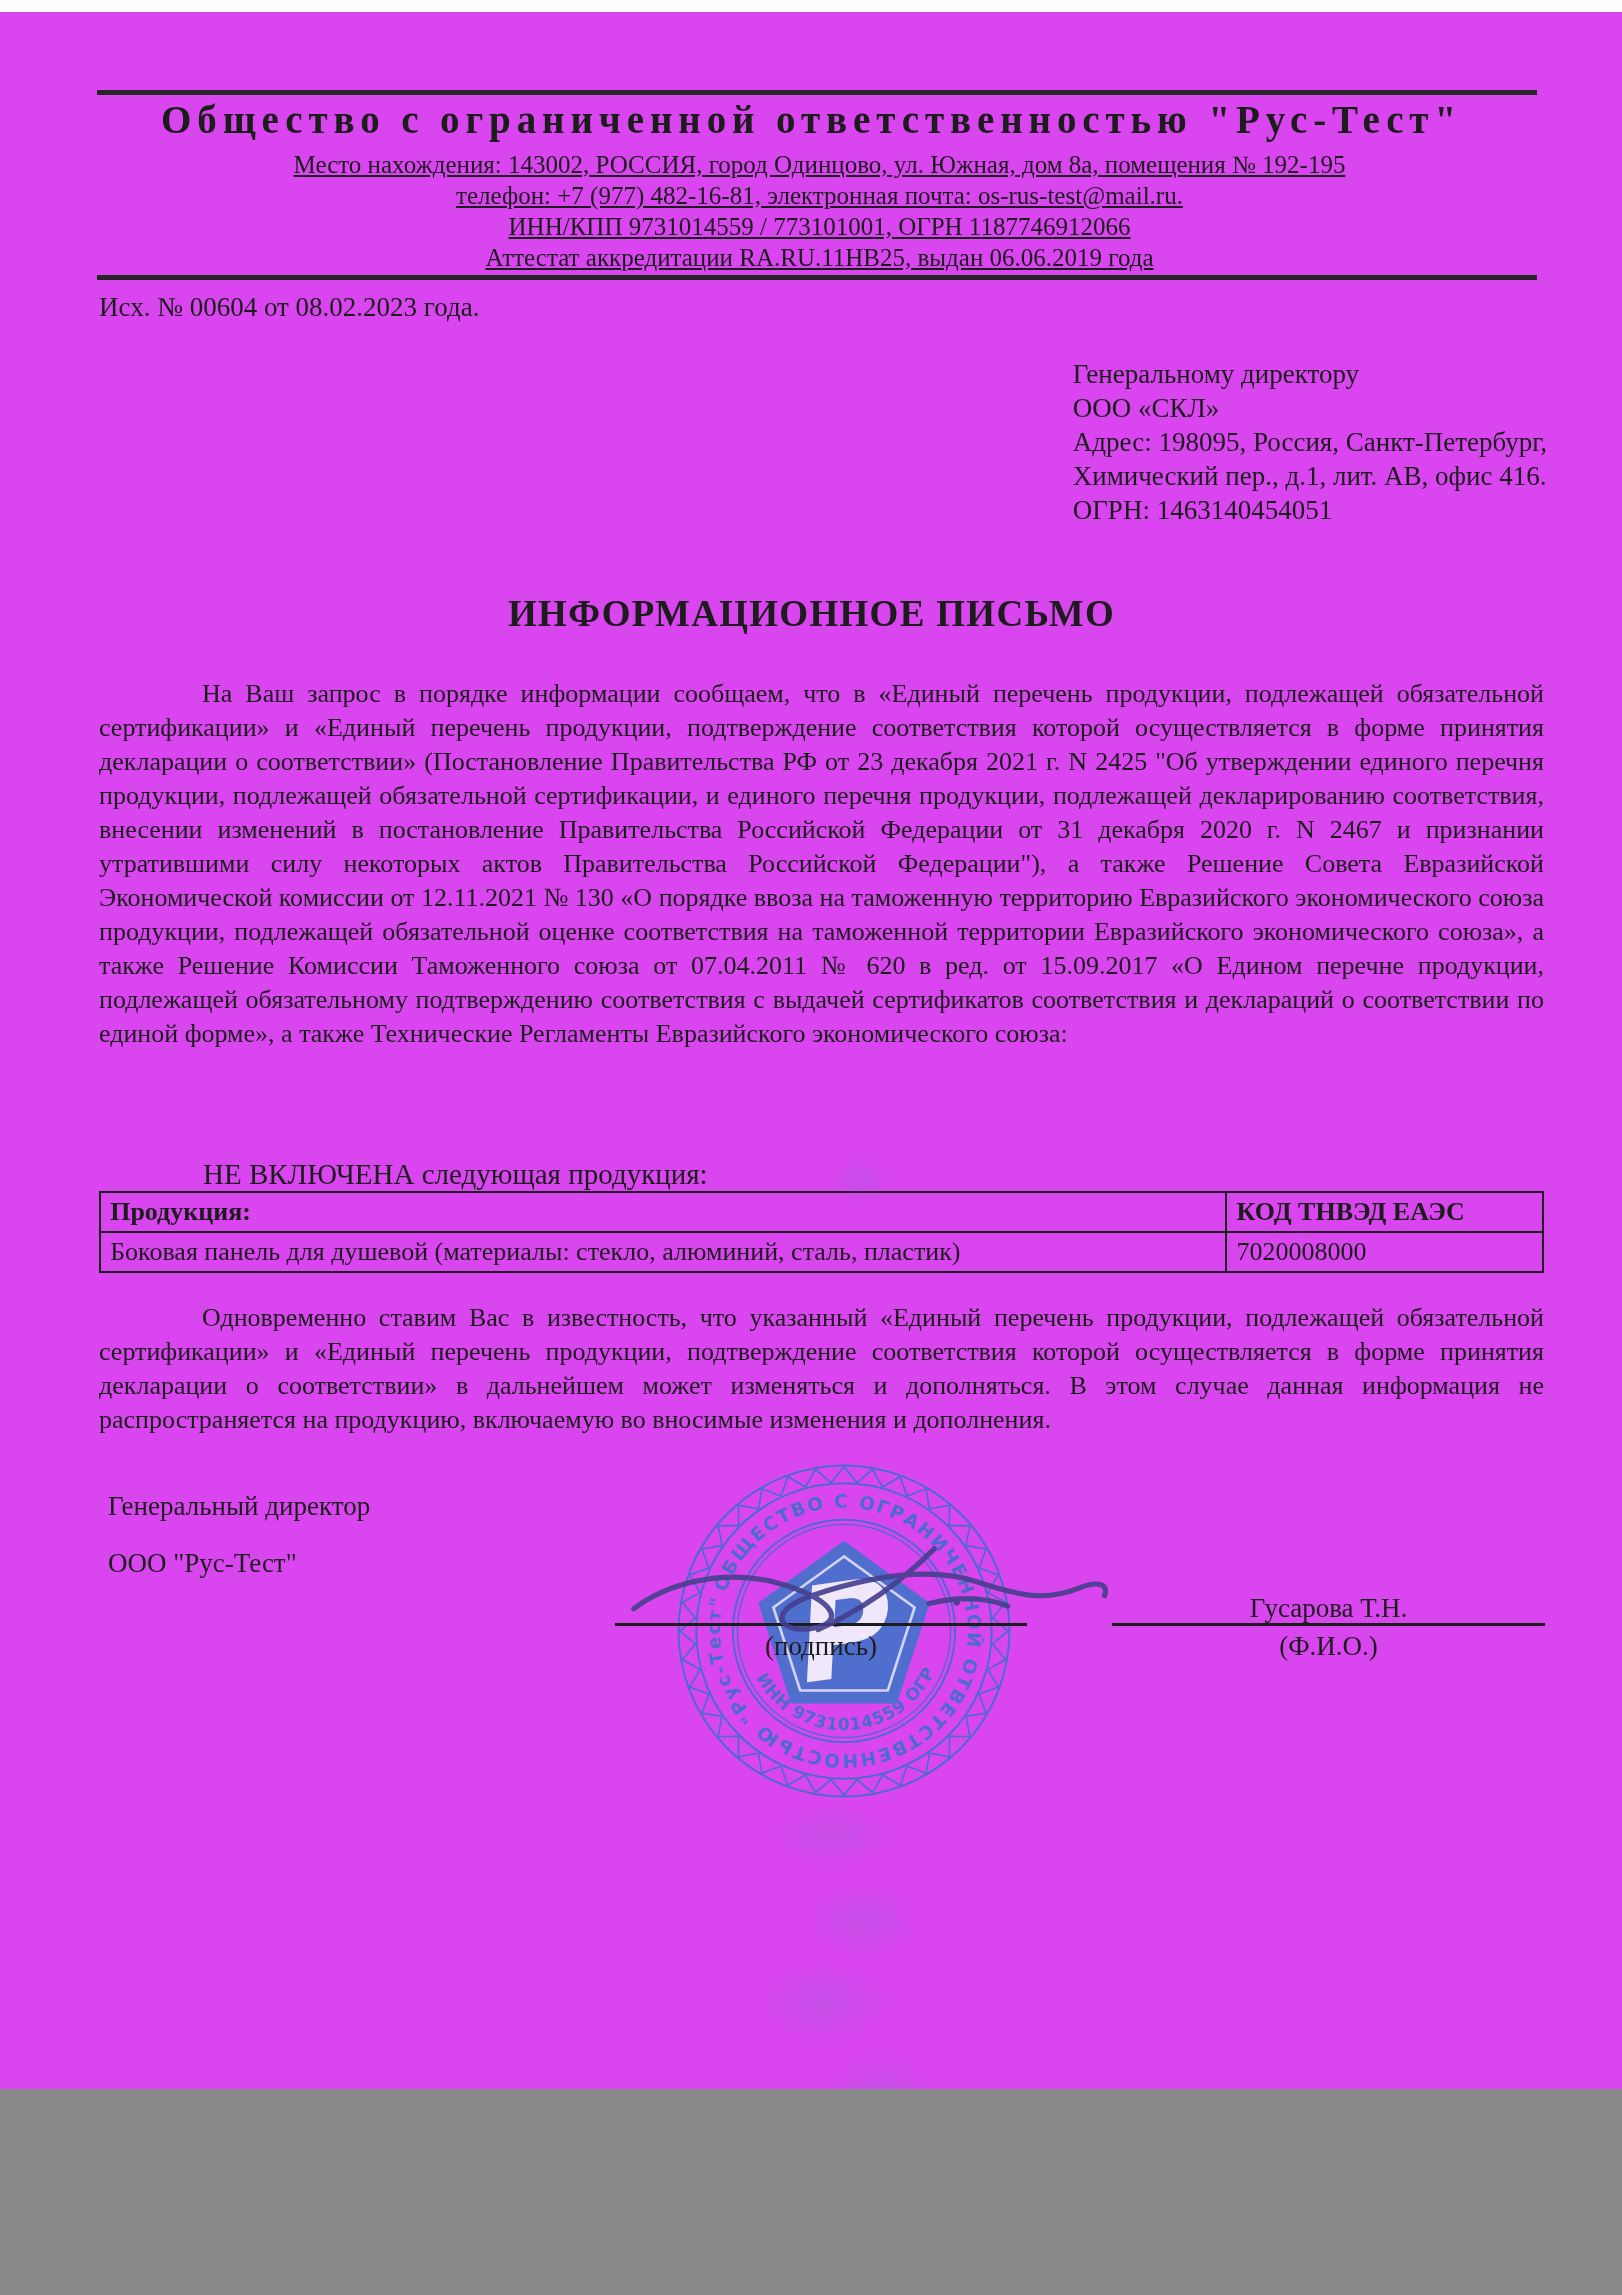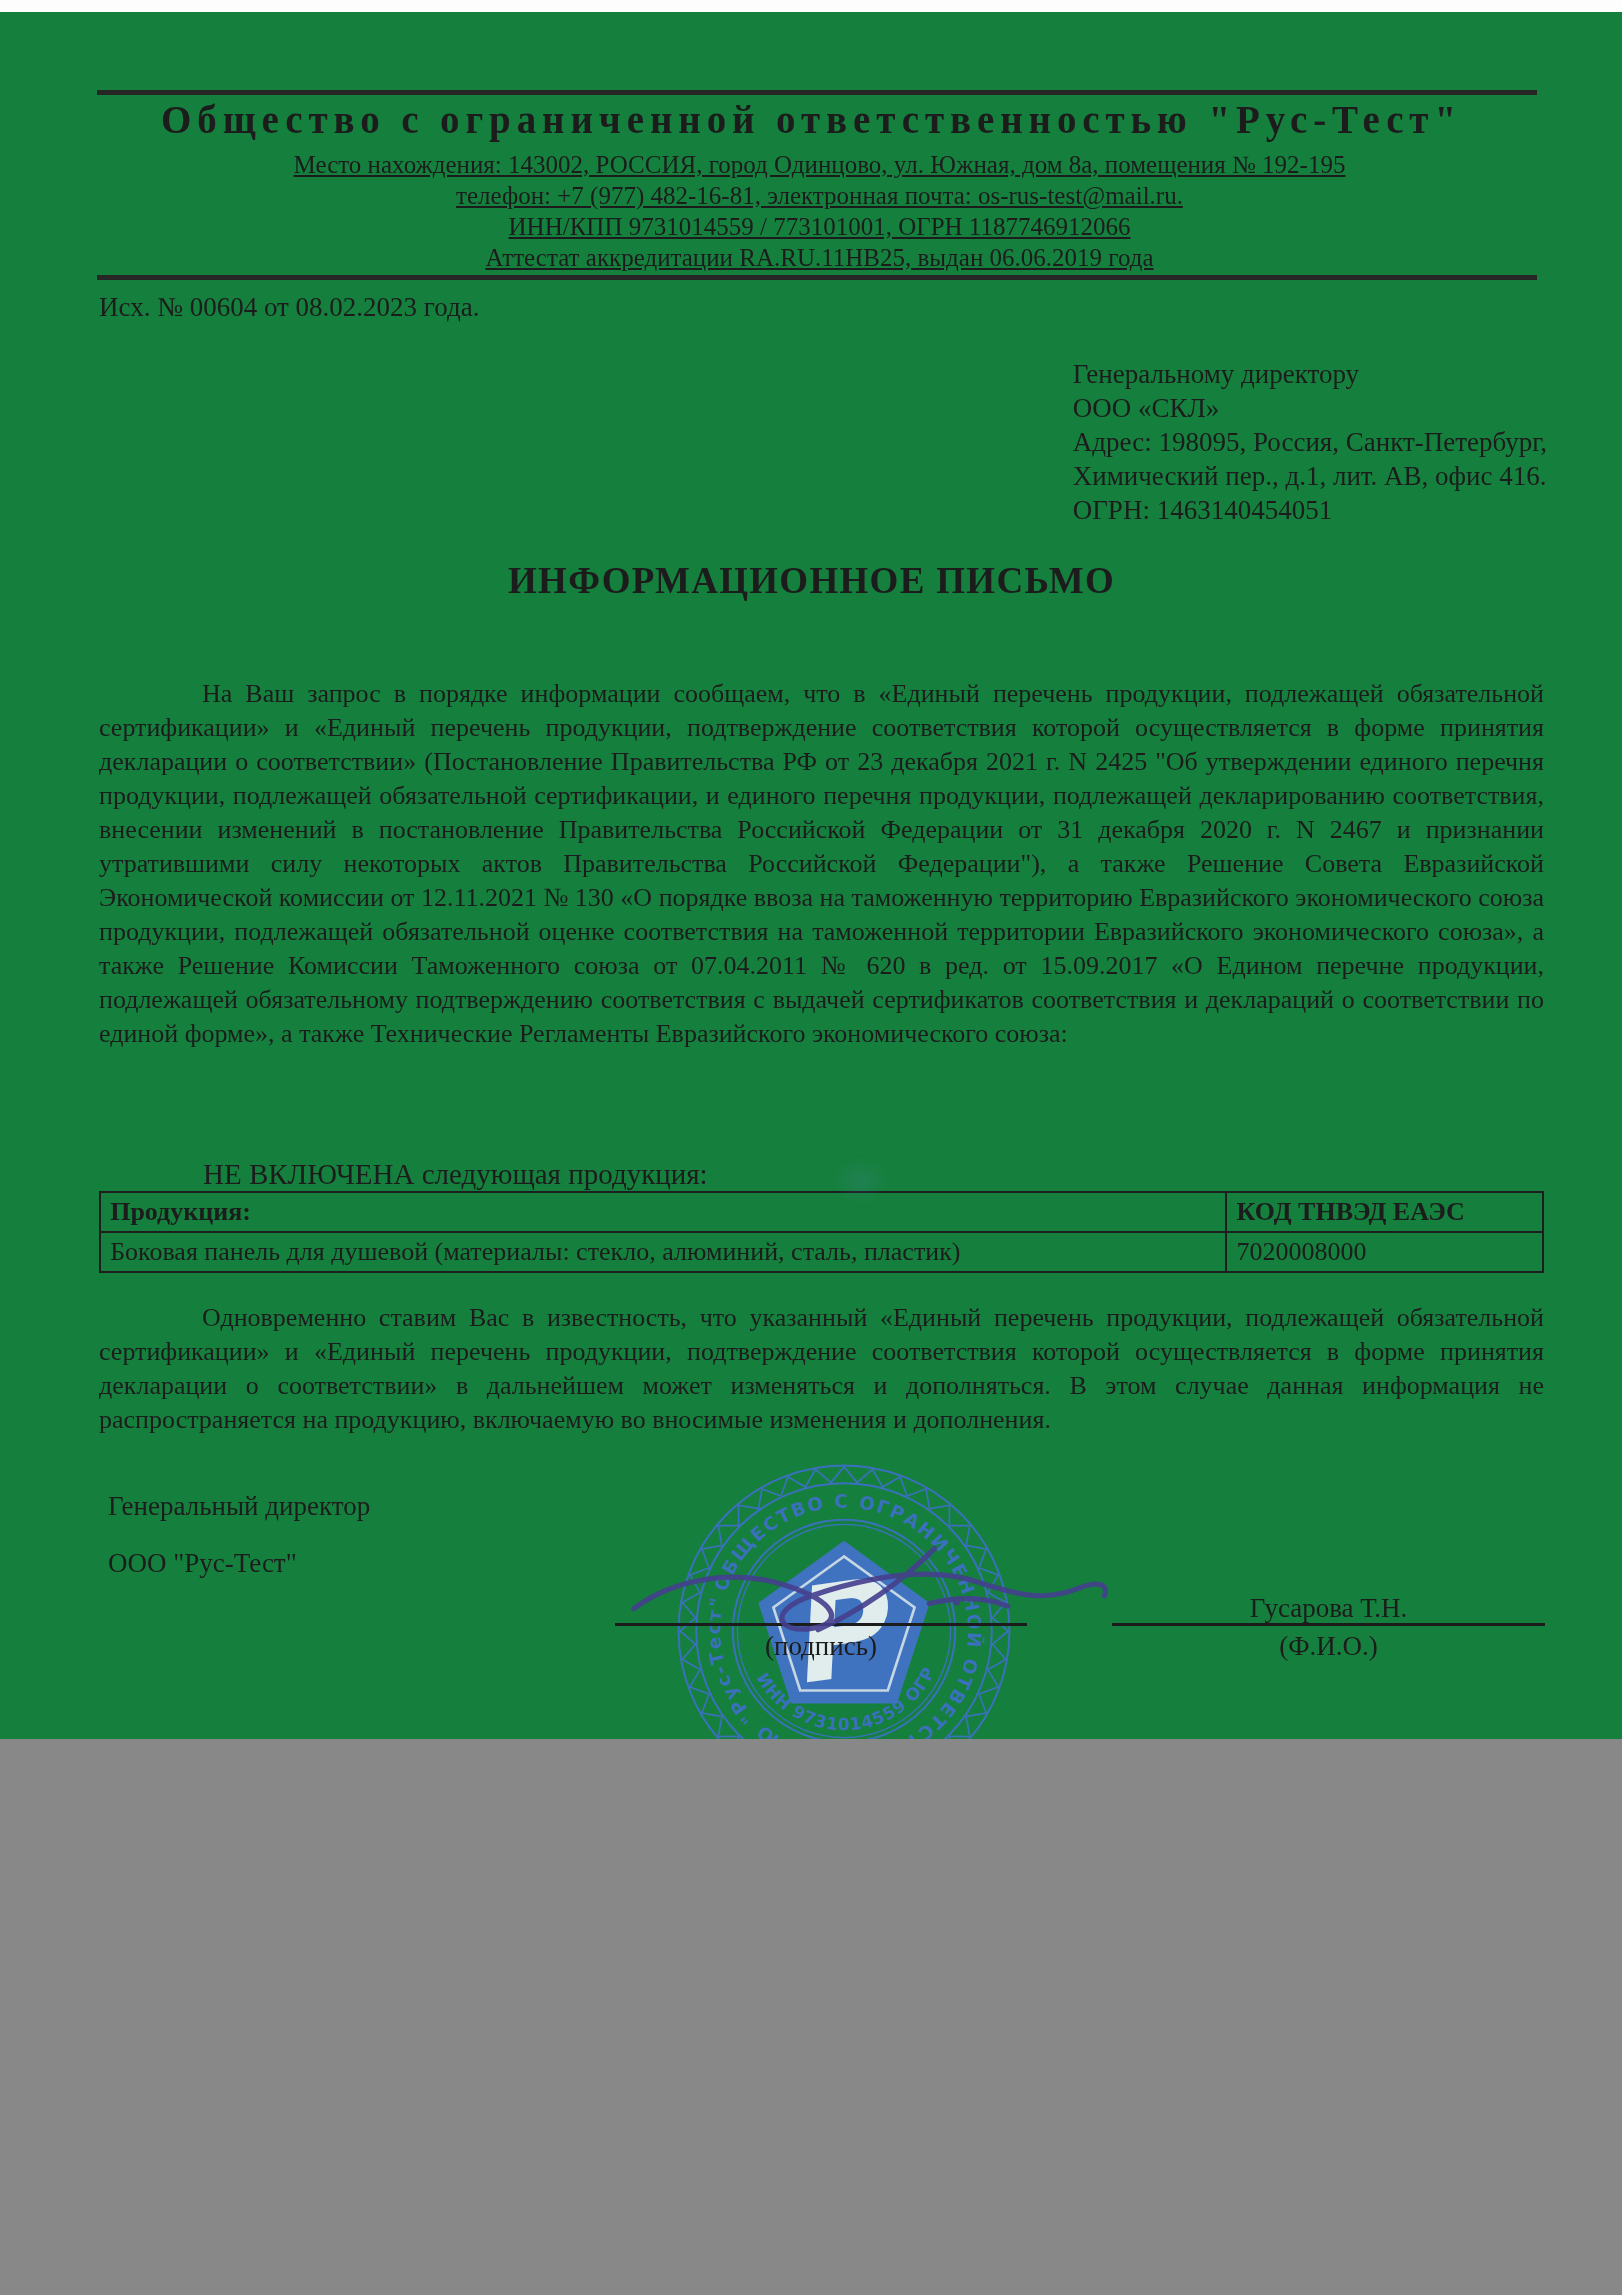--- a/index.html
+++ b/index.html
@@ -1,39 +1,39 @@
 <!DOCTYPE html>
 <html style="font-size:10.5px"><head>
 <meta charset="utf-8">
 <style>
   html,body{margin:0;padding:0;background:#888;}
   .page{
-    position:relative;width:1623px;height:1739px;
-    background:#15803d;overflow:hidden;
+    position:relative;width:1623px;height:2089px;
+    background:#d946ef;overflow:hidden;
     font-family:"Liberation Serif","DejaVu Serif",serif;color:#1c1c1c;
   }
   .scan-top-edge{position:absolute;top:0;left:0;width:100%;height:11.8px;background:#fdfdfd;}
   .scan-bottom-strip{position:absolute;left:0;top:2285px;width:100%;height:10.5px;background:#e9e3d0;border-top:1.3px solid #b8b4a8;}
   .scan-bottom-mark{position:absolute;left:9.2px;top:2282px;width:14.4px;height:13px;background:#23231f;}
   .scan-bottom-yellow{position:absolute;left:62px;top:2285px;width:26px;height:9.2px;background:#cfc070;opacity:.7;border-radius:40%;}
 
   .rule{position:absolute;left:97px;width:1440px;height:5.2px;background:#262626;}
   .rule-top{top:90px;}
   .rule-bottom{top:275px;}
 
   .company-name{position:absolute;top:97px;left:0;width:100%;text-align:center;
     font-size:39px;font-weight:bold;letter-spacing:5.9px;}
   .company-address{position:absolute;top:149px;left:8px;width:100%;text-align:center;
     font-size:25px;line-height:31px;text-decoration:underline;}
   .outgoing-ref{position:absolute;top:292px;left:99px;font-size:27px;}
 
   .recipient{position:absolute;top:357px;right:76px;text-align:left;
     font-size:27px;line-height:34px;}
 
-  .letter-title{position:absolute;top:559px;left:0;width:100%;text-align:center;
+  .letter-title{position:absolute;top:592px;left:0;width:100%;text-align:center;
     font-size:37px;font-weight:bold;letter-spacing:1.3px;}
 
   .para{position:absolute;left:99px;width:1445px;font-size:26px;line-height:34px;
     text-align:justify;text-indent:103px;}
   .para1{top:677px;}
   .para2{top:1301px;}
 
   .not-included{position:absolute;top:1158px;left:203px;font-size:29px;}
 
   .product-table{position:absolute;top:1191px;left:99px;width:1445px;

